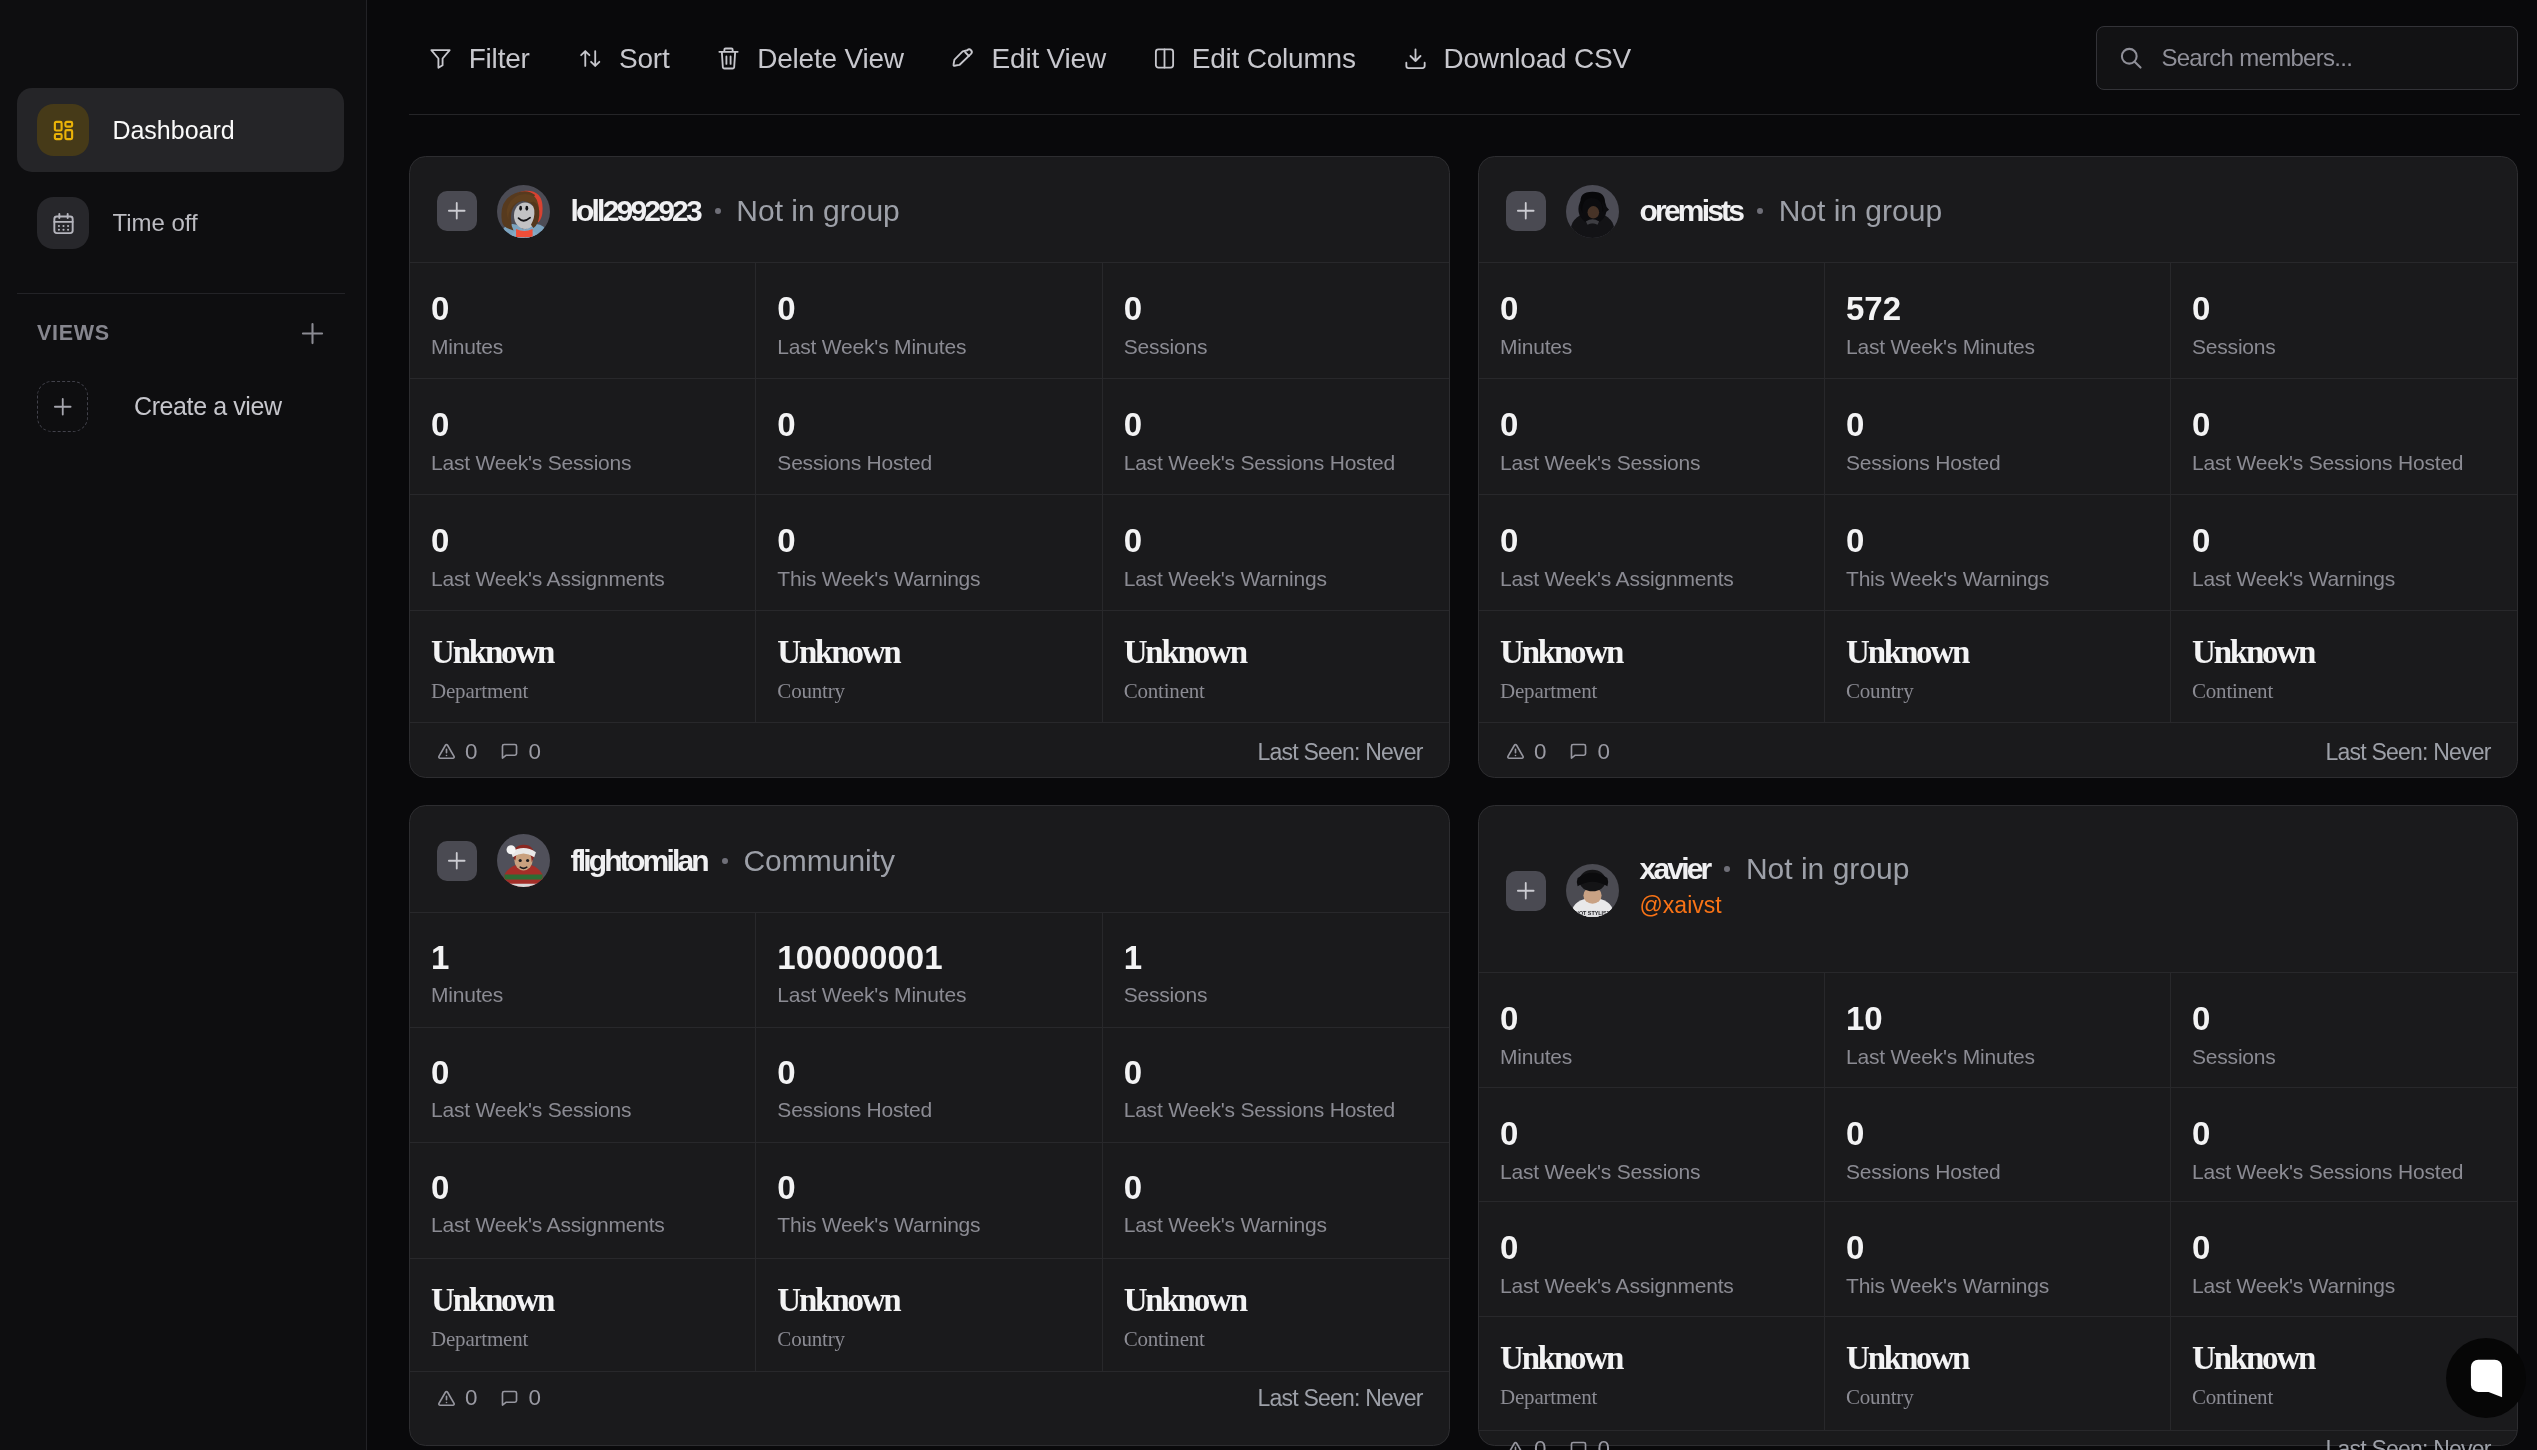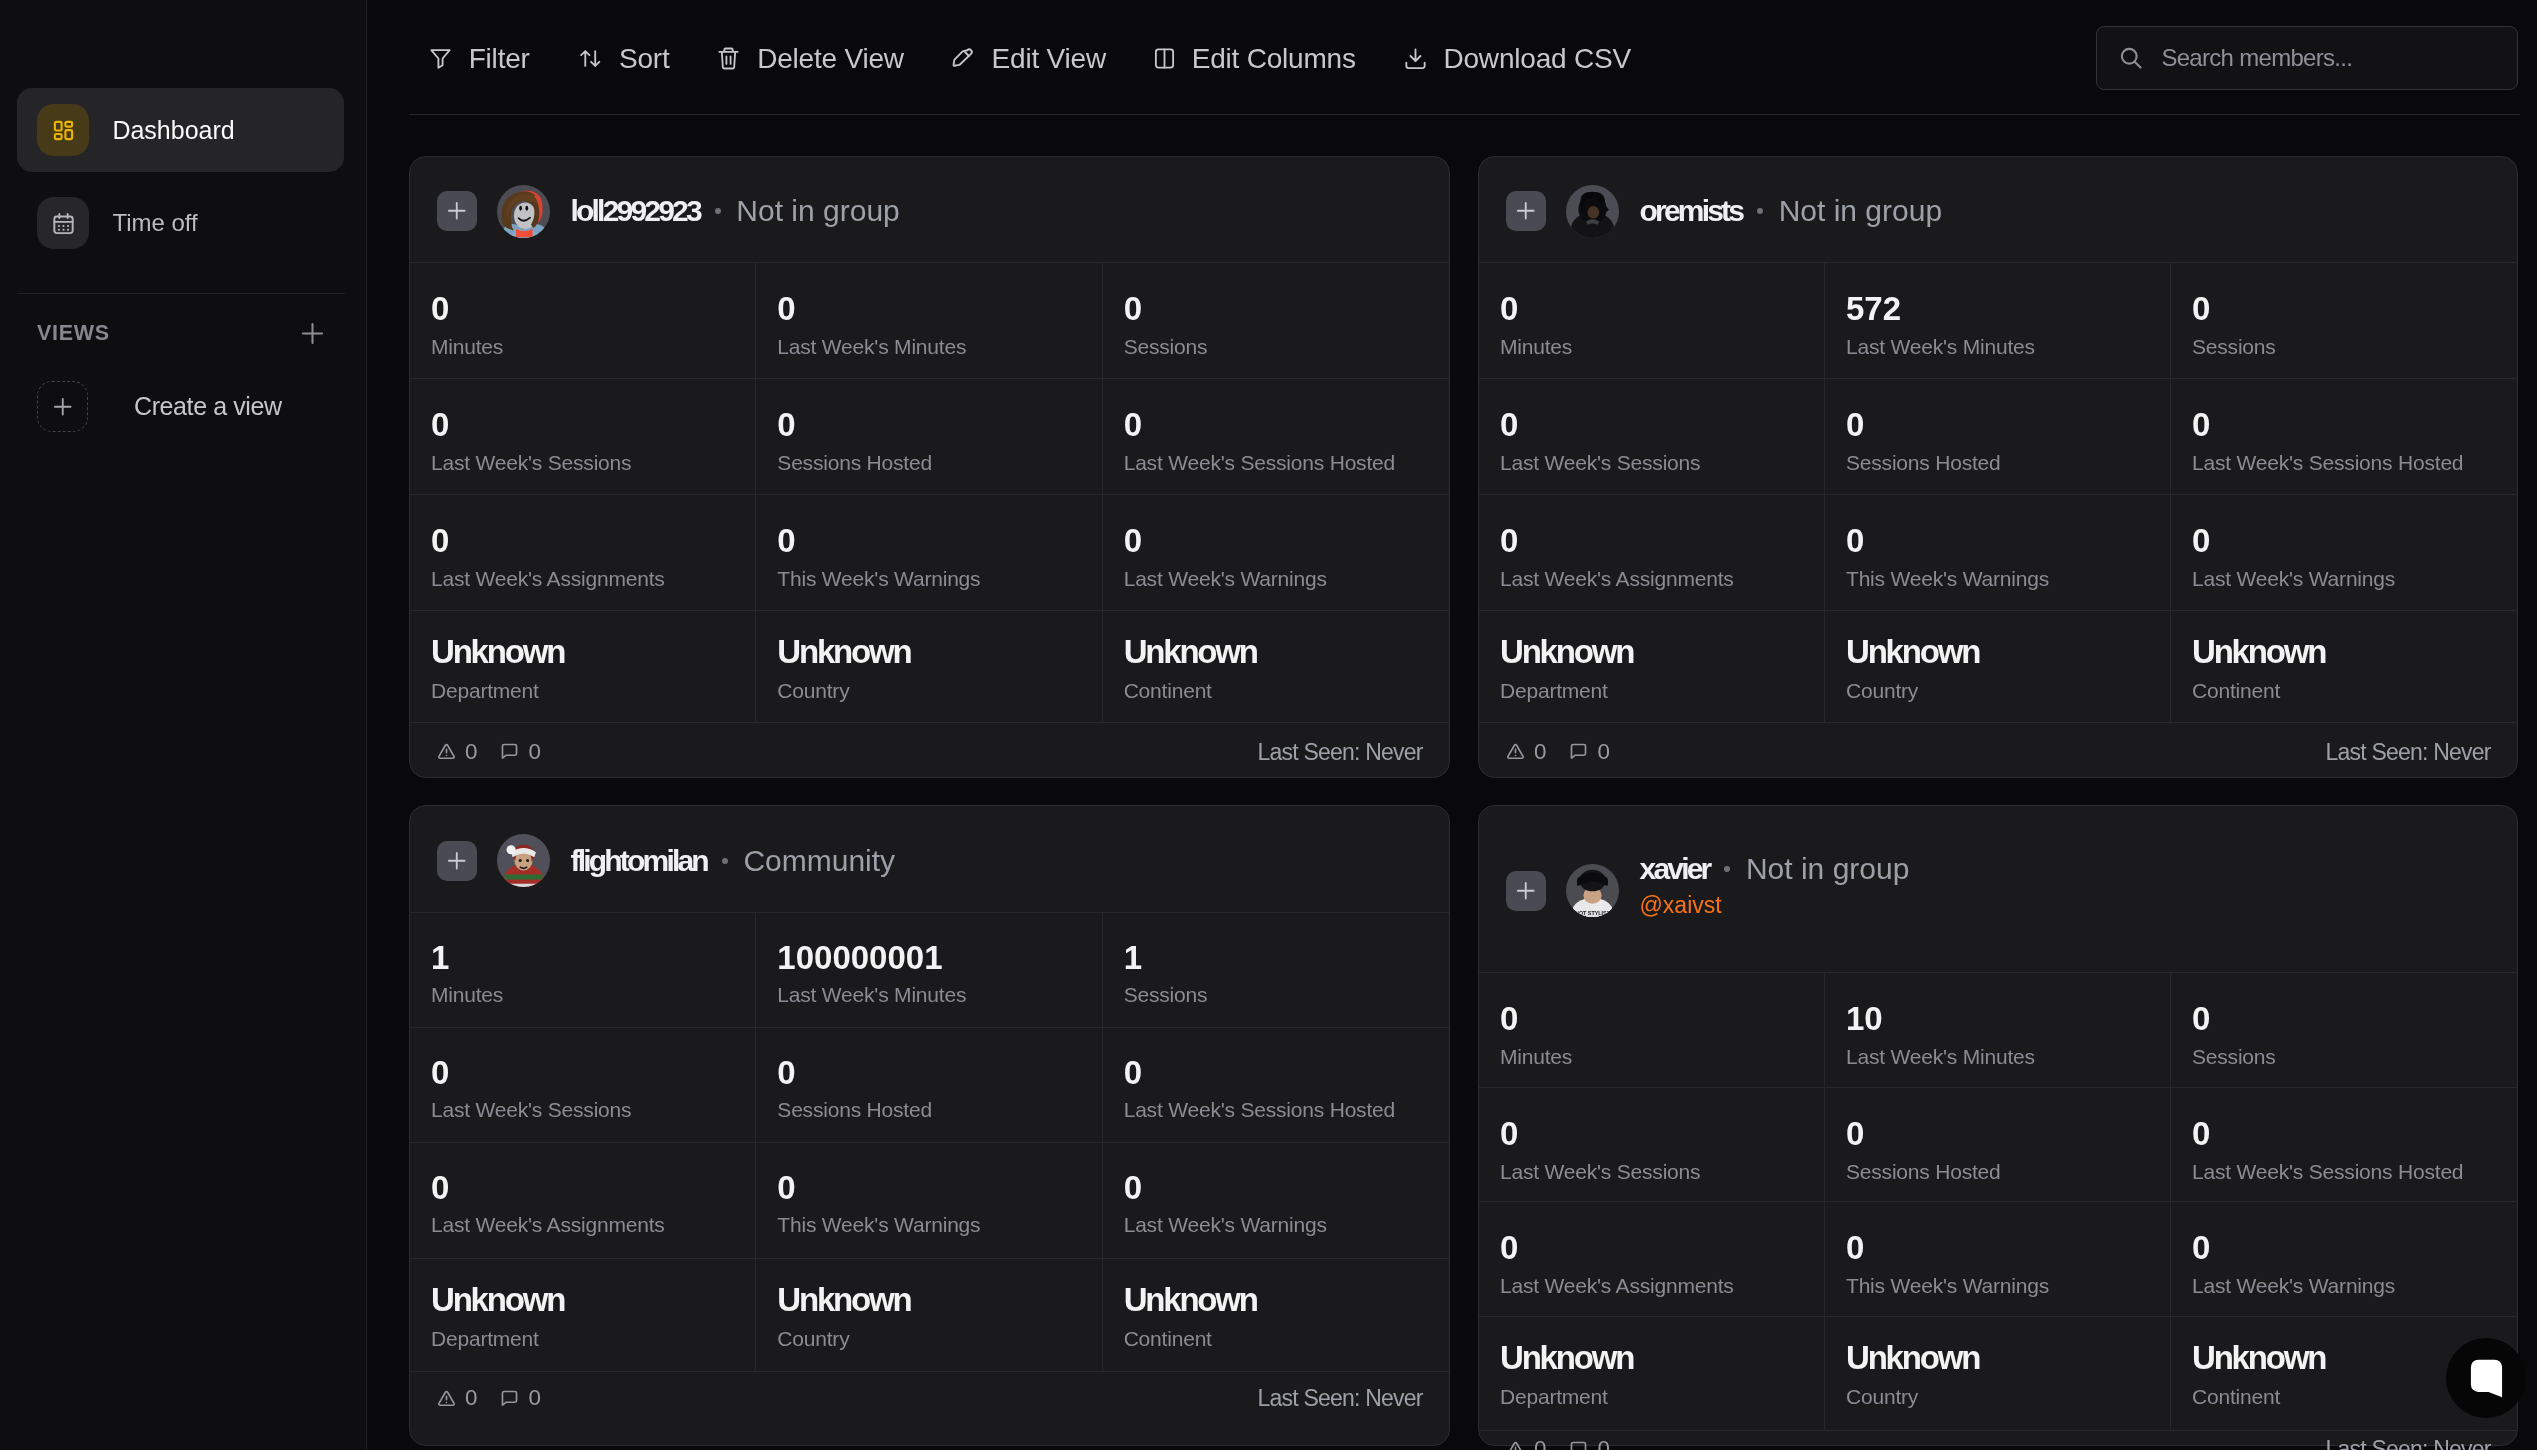--- a/index.html
+++ b/index.html
@@ -34,21 +34,21 @@
 .avatar{width:53px;height:53px;border-radius:50%;overflow:hidden;flex:none;margin-left:20px;}
 .nameblk{margin-left:21px;}
 .nline{display:flex;align-items:center;}
 .nm{font-size:30px;font-weight:600;color:#f0f0f2;letter-spacing:-2.8px;}
 .ndot{width:5.8px;height:5.8px;border-radius:50%;background:#6f6f78;margin:0 15.7px 0 15px;flex:none;}
 .grp{font-size:30px;color:#9da0a8;text-align:right;}
 .handle{font-size:23px;color:#f97316;margin-top:6.6px;}
 .cgrid{display:grid;grid-template-columns:1fr 1fr 1fr;flex:none;}
 .cell{padding:28px 21px 0 21px;border-right:0.8px solid #28282b;border-bottom:0.8px solid #28282b;}
 .cell.r{border-right:none;}
-.cell.b4{padding-top:23px;}
+.cell.b4{padding-top:23px;font-family:Liberation Serif, serif;}
 .num{font-size:33px;font-weight:700;color:#f3f3f4;line-height:36px;}
 .num.uk{letter-spacing:-2.2px;}
 .clbl{font-size:21px;color:#8b8b93;line-height:28px;margin-top:5.8px;letter-spacing:-0.2px;}
 .cell.b4 .clbl{margin-top:6.6px;}
 .cfoot{display:flex;align-items:flex-start;padding:0 26.5px 0 27px;color:#9a9aa3;}
 .cfoot .grpk{display:flex;align-items:center;gap:9px;margin-right:23px;}
 .cfoot .n{font-size:22.4px;}
 .ls{margin-left:auto;font-size:23px;letter-spacing:-0.8px;color:#9da0a8;}
 #chatbtn{position:absolute;left:2446px;top:1338px;width:80px;height:80px;border-radius:50%;background:#060606;display:flex;align-items:center;justify-content:center;}
 </style></head>

